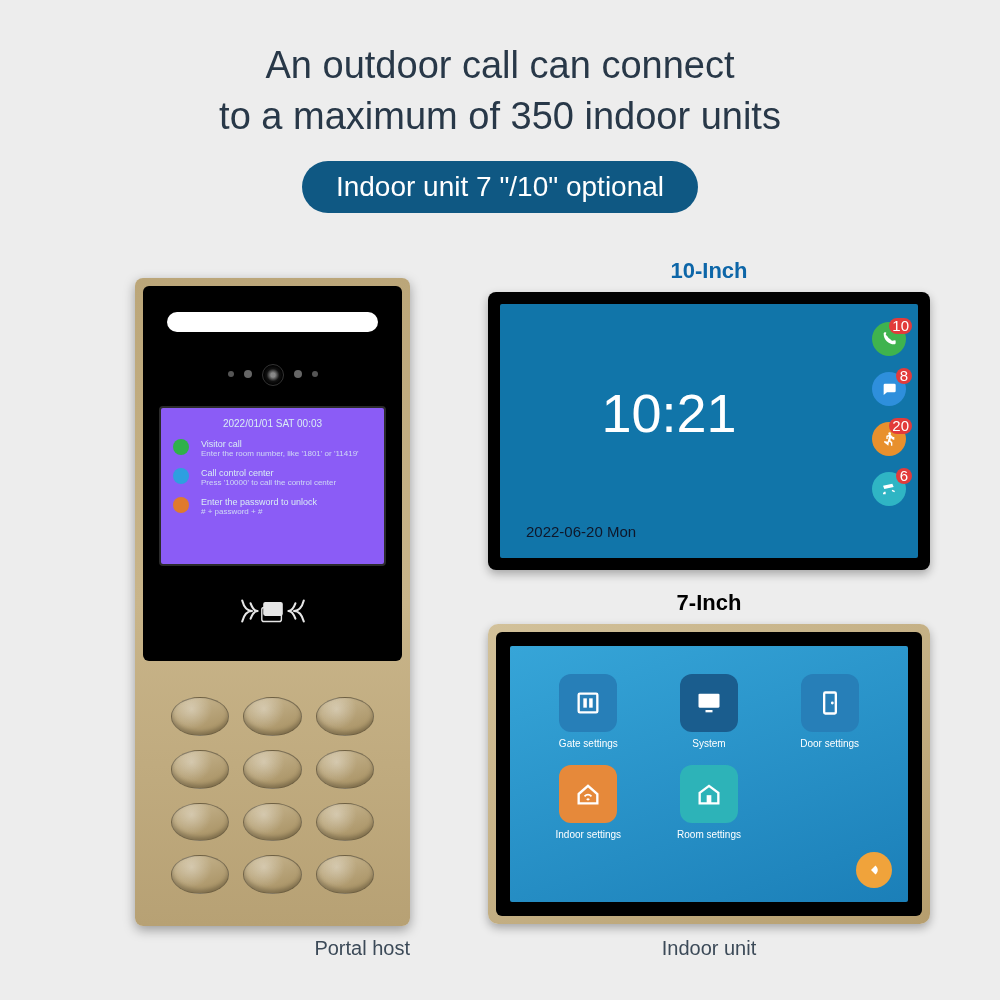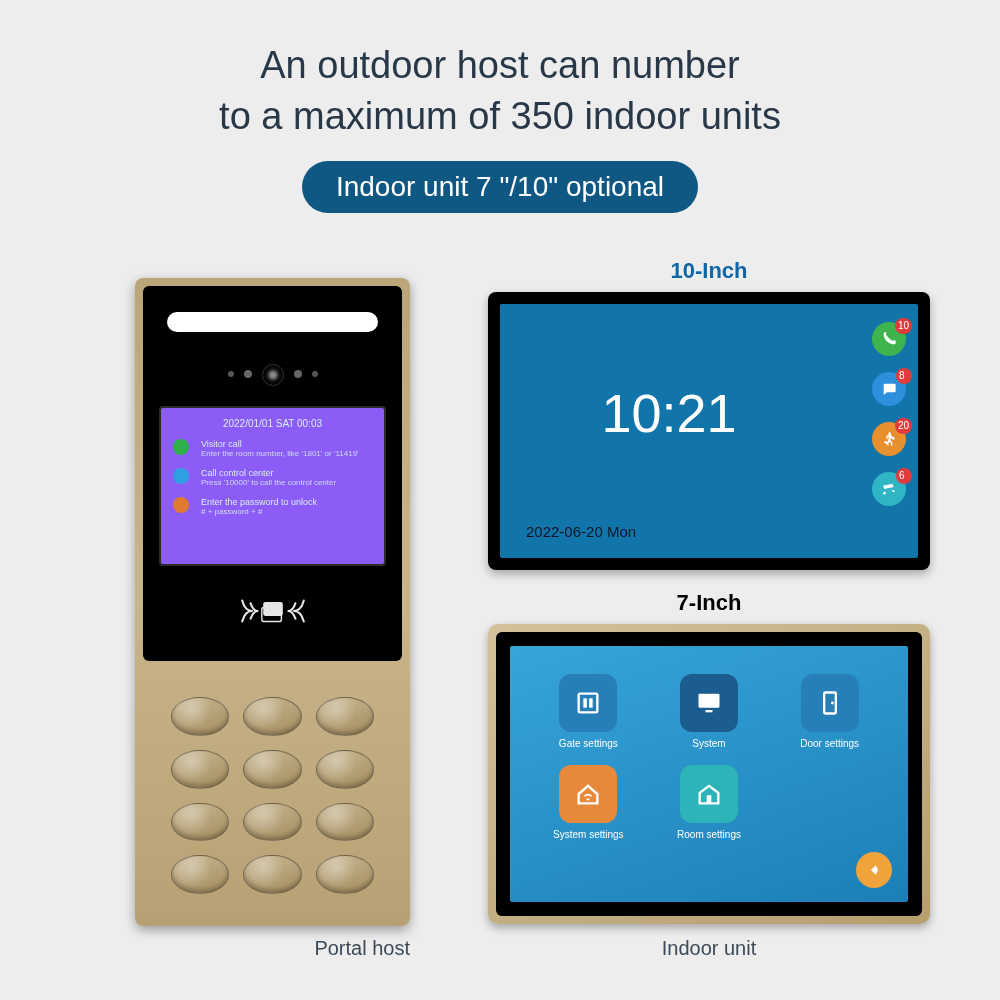--- a/index.html
+++ b/index.html
@@ -170,22 +170,22 @@
     position: absolute;
     right: 12px; top: 18px;
     display:flex; flex-direction:column; gap:16px;
   }
   .sbtn { position:relative; width:34px; height:34px; border-radius:50%; display:flex;align-items:center;justify-content:center; }
   .sb-g{background:#3fb34e;} .sb-b{background:#2e8fdc;} .sb-o{background:#e8902d;} .sb-t{background:#2fb5c4;}
   .sbtn svg{width:16px;height:16px;fill:#fff;}
   .badge {
     position:absolute; top:-4px; right:-6px;
     min-width:16px; height:16px; border-radius:9px;
-    background:#e23b3b; color:#fff; font-size:10px; line-height:16px;
-    padding:0 3px;
+    background:#e23b3b; color:#fff; font-size:15px; line-height:16px;
+    text-align:center; padding:0 3px;
   }
 
   
   .label7 {
     position: absolute;
     left: 488px; width: 442px; top: 320px;
     text-align: center;
     color: #000000;
     font-size: 22px;
     font-weight: 600;
@@ -237,21 +237,21 @@
     left: 488px; width:442px; top: 667px;
     text-align: center;
     color: #3c4a58;
     font-size: 20px;
   }
 </style>
 </head>
 <body>
 
 <div class="headline">
-  <div>An outdoor host can number</div>
+  <div>An outdoor call can connect</div>
   <div>to a maximum of 350 indoor units</div>
 </div>
 <div class="pill">Indoor unit 7 "/10" optional</div>
 
 <div class="stage">
 
   <div class="portal">
     <div class="portal-top">
       <div class="light-bar"></div>
       <div class="sensor-row">
@@ -383,21 +383,21 @@
               </div>
             <div class="lbl">Door settings</div>
           </div>
           <div class="app">
             <div class="tile t-o">
                 <svg viewBox="0 0 24 24">
                   <path d="M4 12l8-7 8 7v8H4z" fill="none" stroke="#fff" stroke-width="2"></path>
                   <path d="M9 14c1-1 2-1.5 3-1.5s2 .5 3 1.5M11 17c.6-.6 1.4-.6 2 0" fill="none" stroke="#fff" stroke-width="1.6"></path>
                 </svg>
               </div>
-            <div class="lbl">System settings</div>
+            <div class="lbl">Indoor settings</div>
           </div>
           <div class="app">
             <div class="tile t-t">
                 <svg viewBox="0 0 24 24">
                   <path d="M4 11l8-6 8 6v9H4z" fill="none" stroke="#fff" stroke-width="2"></path>
                   <rect x="10" y="13" width="4" height="7"></rect>
                 </svg>
               </div>
             <div class="lbl">Room settings</div>
           </div>

